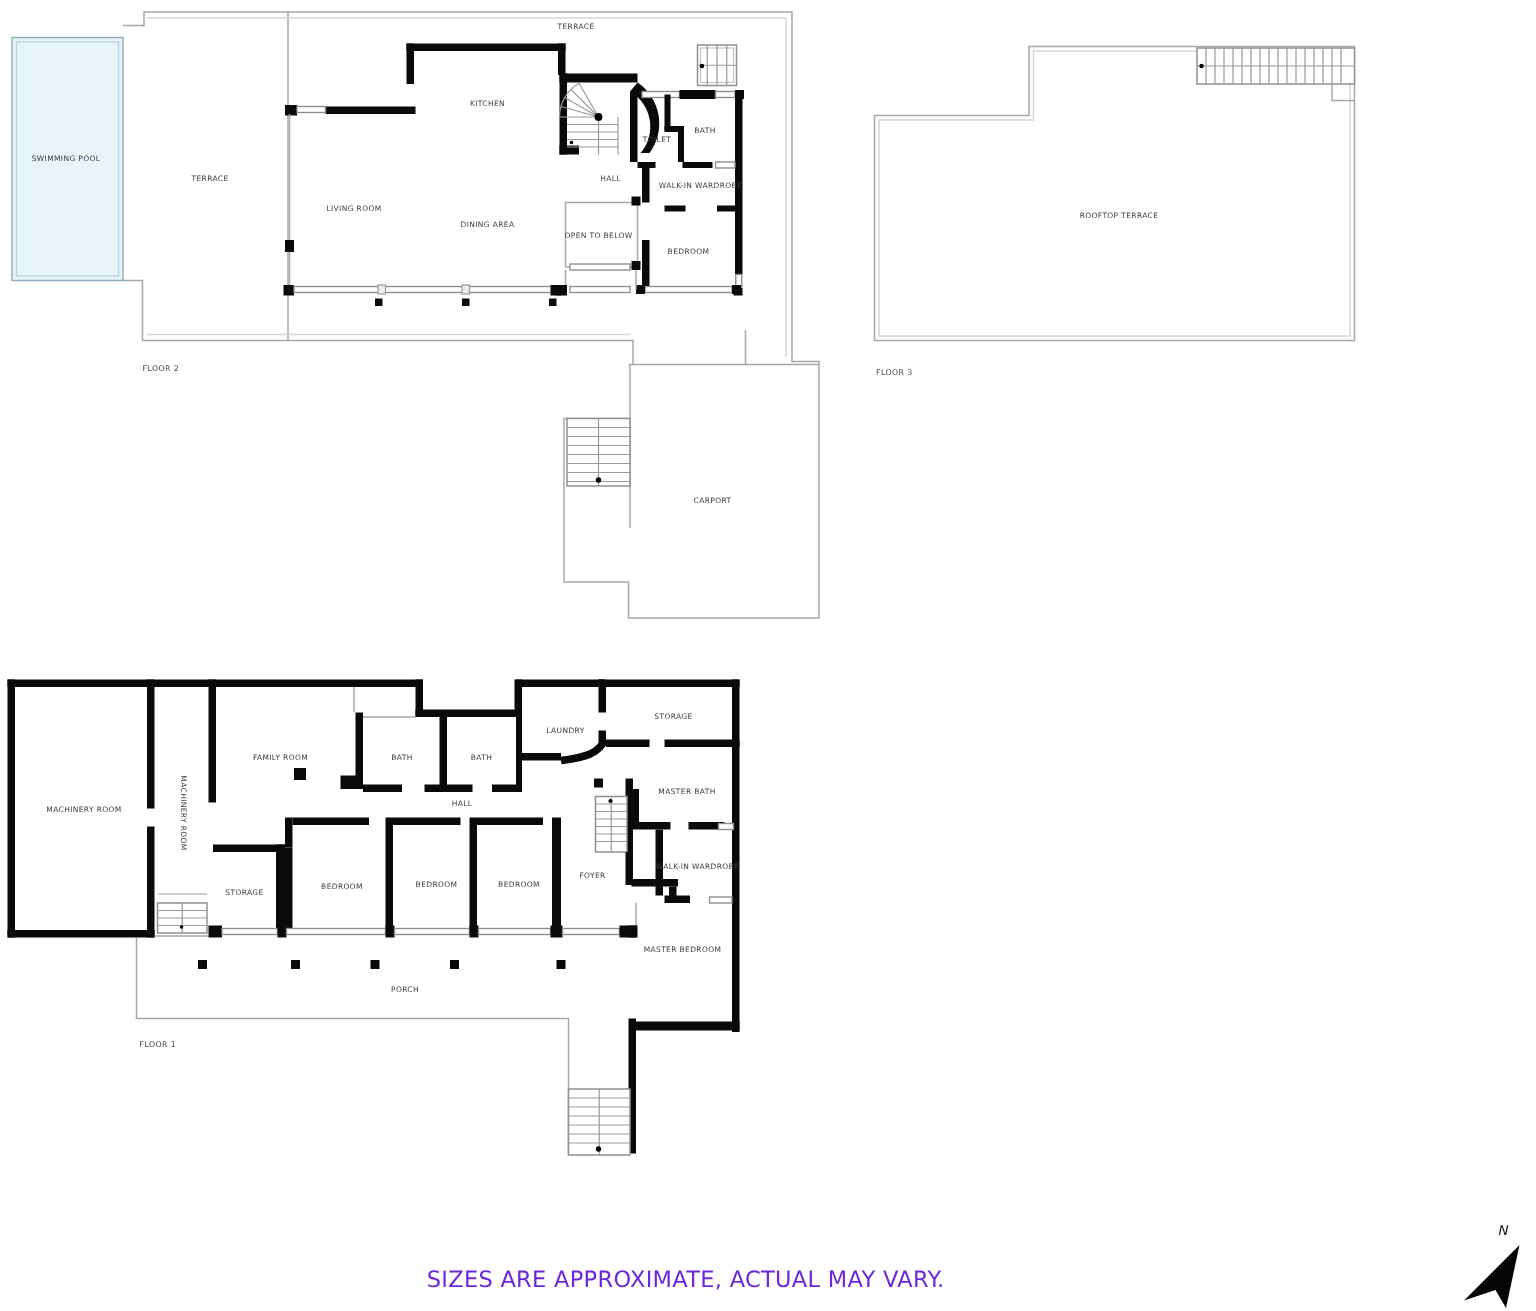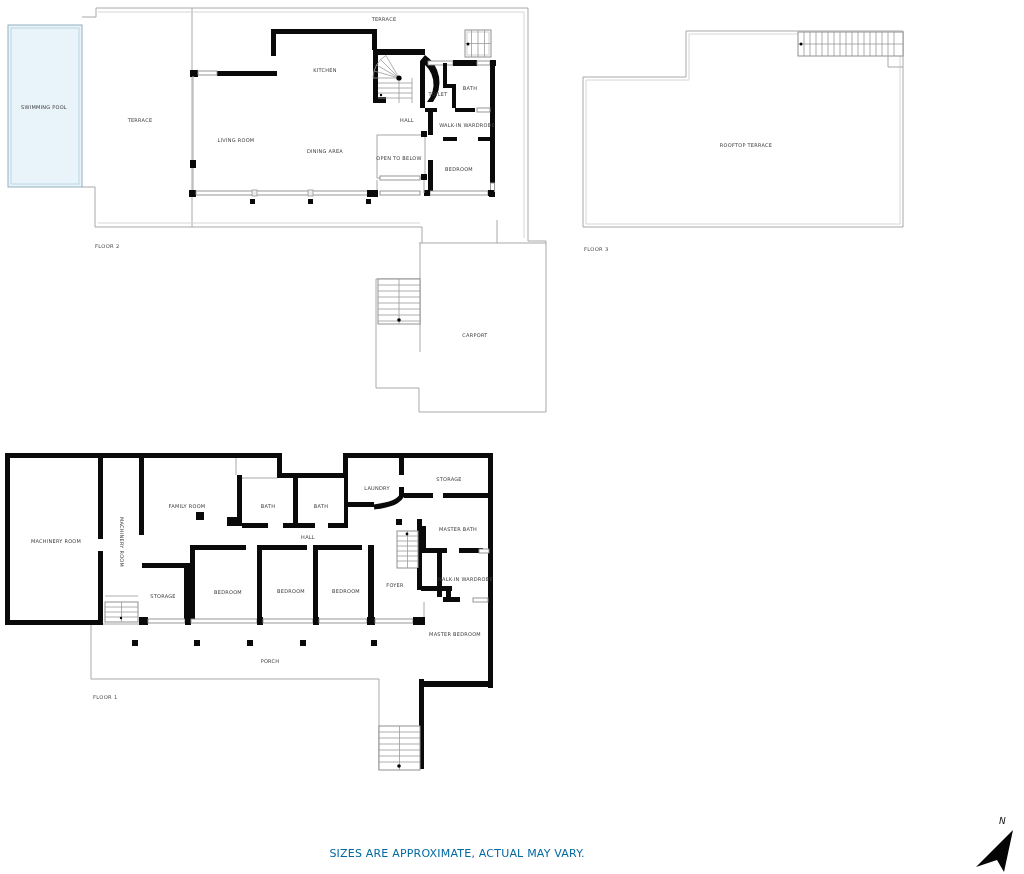--- a/index.html
+++ b/index.html
@@ -3,21 +3,21 @@
 <meta charset="utf-8">
 <style>
   html,body{margin:0;padding:0;background:#fff;}
   #canvas{position:relative;width:1024px;height:874px;background:#ffffff;overflow:hidden;
           font-family:"DejaVu Sans","Liberation Sans",sans-serif;}
   #plan-svg{position:absolute;left:0;top:0;}
   .lbl{position:absolute;transform:translate(-50%,-50%);font-size:5px;letter-spacing:.25px;
        color:#3c3c3c;white-space:nowrap;line-height:1;}
   .lbl.vert{transform:translate(-50%,-50%) rotate(90deg);}
   .flabel{position:absolute;font-size:5.2px;letter-spacing:.3px;color:#4a4a4a;white-space:nowrap;line-height:1;}
-  #caption{position:absolute;transform:translate(-50%,-50%);font-size:11px;color:#0369a1;
+  #caption{position:absolute;transform:translate(-50%,-50%);font-size:15px;color:#6d28d9;
            letter-spacing:.2px;white-space:nowrap;}
   #north-n{position:absolute;font-size:9px;font-style:italic;color:#111;}
   .thin{stroke:#a8a8a8;stroke-width:1;fill:none;}
   .thin2{stroke:#d6d6d6;stroke-width:1;fill:none;}
   .tread{stroke:#9a9a9a;stroke-width:.8;fill:none;}
   .wall{fill:#0a0a0a;}
   .win{fill:#ffffff;stroke:#8c8c8c;stroke-width:.9;}
   .post-light{fill:#ececec;stroke:#999;stroke-width:.8;}
   .stairbox{fill:#ffffff;stroke:#909090;stroke-width:1;}
 </style>

